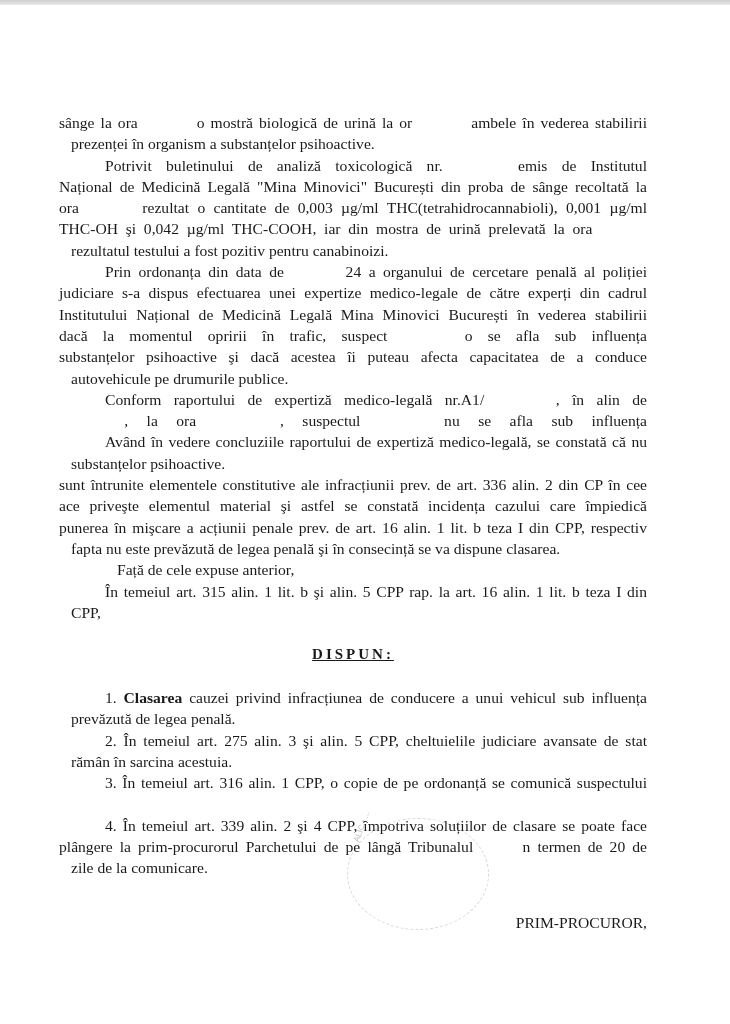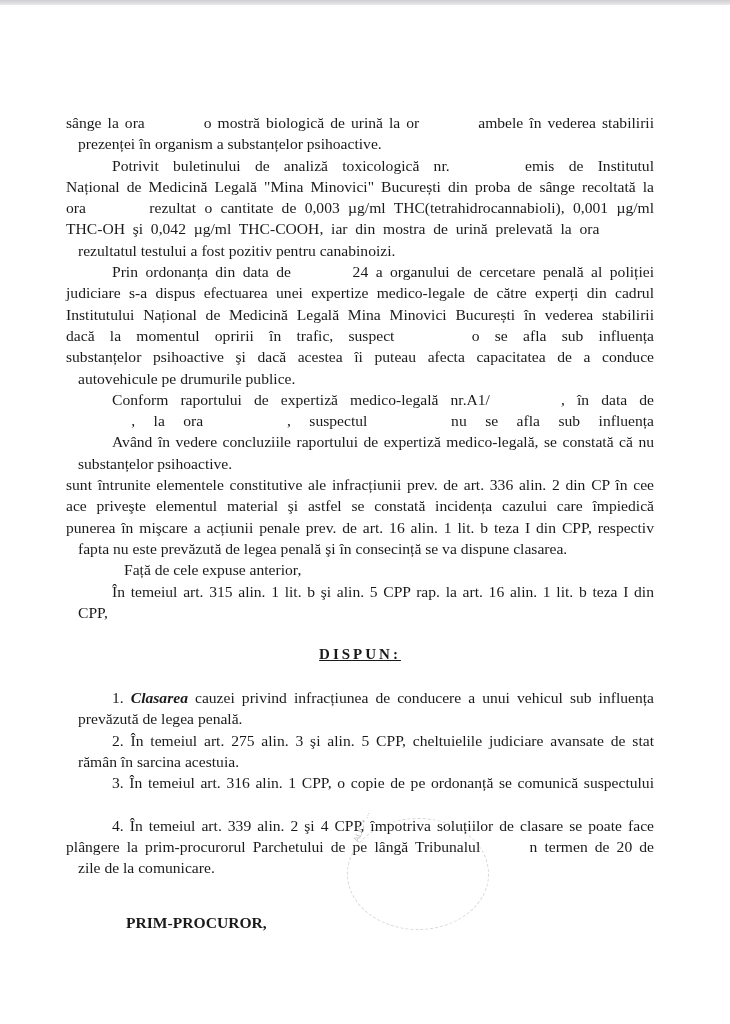--- a/index.html
+++ b/index.html
@@ -8,40 +8,40 @@
     background: #ffffff;
     position: relative;
     font-family: "Liberation Serif", "DejaVu Serif", serif;
     color: #1a1a1a;
   }
   .topbar {
     position: absolute; left: 0; top: 0; width: 730px; height: 5px;
     background: linear-gradient(#cfcfd2, #e9e9ec);
   }
   .page {
-    position: absolute; left: 66px; top: 112px; width: 588px;
+    position: absolute; left: 59px; top: 112px; width: 588px;
     font-size: 15.6px; line-height: 21.3px;
   }
   .line {
     display: block; white-space: nowrap;
     text-align: justify; text-align-last: justify;
     height: 21.3px;
   }
   .line.last { text-align-last: left; margin-left: 12px; }
   .indent { padding-left: 46px; }
   .redact { display: inline-block; color: transparent; }
   .heading {
     text-align: center; font-weight: bold; text-decoration: underline;
     letter-spacing: 3px; font-size: 15px;
   }
   .gap { height: 21.3px; }
   .gap-small { height: 12px; }
-  b { font-weight: bold; font-style: italic; }
+  b { font-weight: bold; }
   .sign {
-    text-align: left; font-weight: bold; font-size: 15.6px;
+    text-align: right; font-weight: normal; font-size: 15.6px;
     margin-left: 60px;
   }
   .stamp {
     position: absolute; left: 347px; top: 818px; width: 140px; height: 110px;
     border-radius: 50%;
     border: 1px dashed rgba(140,140,150,0.35);
     pointer-events: none;
   }
   .stamp-text {
     position: absolute; left: 352px; top: 840px; font-size: 8px; color: rgba(120,120,130,0.5);
@@ -63,21 +63,21 @@
     <span class="line"><span>Național de Medicină Legală "Mina Minovici" București din proba de sânge recoltată la</span></span>
     <span class="line"><span>ora</span> <span class="redact">&nbsp;&nbsp;&nbsp;&nbsp;&nbsp;&nbsp;&nbsp;&nbsp;&nbsp;&nbsp;&nbsp;&nbsp;</span> <span>rezultat o cantitate de 0,003 µg/ml THC(tetrahidrocannabioli), 0,001 µg/ml</span></span>
     <span class="line"><span>THC-OH   şi 0,042 µg/ml THC-COOH, iar din mostra de urină prelevată la ora</span> <span class="redact">&nbsp;&nbsp;&nbsp;&nbsp;&nbsp;&nbsp;&nbsp;&nbsp;&nbsp;&nbsp;&nbsp;&nbsp;</span></span>
     <span class="line last"><span>rezultatul testului a fost pozitiv pentru canabinoizi.</span></span>
     <span class="line indent"><span>Prin ordonanța din data de</span> <span class="redact">&nbsp;&nbsp;&nbsp;&nbsp;&nbsp;&nbsp;&nbsp;&nbsp;&nbsp;&nbsp;&nbsp;&nbsp;</span> <span>24 a organului de cercetare penală al poliției</span></span>
     <span class="line"><span>judiciare s-a dispus efectuarea unei expertize medico-legale de către experți din cadrul</span></span>
     <span class="line"><span>Institutului Național de Medicină Legală Mina Minovici București în vederea stabilirii</span></span>
     <span class="line"><span>dacă la momentul opririi în trafic, suspect</span> <span class="redact">&nbsp;&nbsp;&nbsp;&nbsp;&nbsp;&nbsp;&nbsp;&nbsp;&nbsp;&nbsp;&nbsp;&nbsp;</span> <span>o se afla sub influența</span></span>
     <span class="line"><span>substanțelor psihoactive şi dacă acestea îi puteau afecta capacitatea de a conduce</span></span>
     <span class="line last"><span>autovehicule pe drumurile publice.</span></span>
-    <span class="line indent"><span>Conform raportului de expertiză medico-legală nr.A1/</span> <span class="redact">&nbsp;&nbsp;&nbsp;&nbsp;&nbsp;&nbsp;&nbsp;&nbsp;&nbsp;&nbsp;&nbsp;&nbsp;</span> <span>, în data de</span></span>
+    <span class="line indent"><span>Conform raportului de expertiză medico-legală nr.A1/</span> <span class="redact">&nbsp;&nbsp;&nbsp;&nbsp;&nbsp;&nbsp;&nbsp;&nbsp;&nbsp;&nbsp;&nbsp;&nbsp;</span> <span>, în alin de</span></span>
     <span class="line"><span class="redact">&nbsp;&nbsp;&nbsp;&nbsp;&nbsp;&nbsp;&nbsp;&nbsp;&nbsp;&nbsp;&nbsp;&nbsp;</span> <span>, la ora</span> <span class="redact">&nbsp;&nbsp;&nbsp;&nbsp;&nbsp;&nbsp;&nbsp;&nbsp;&nbsp;&nbsp;&nbsp;&nbsp;</span> <span>, suspectul</span> <span class="redact">&nbsp;&nbsp;&nbsp;&nbsp;&nbsp;&nbsp;&nbsp;&nbsp;&nbsp;&nbsp;&nbsp;&nbsp;</span> <span>nu se afla sub influența</span></span>
     <span class="line indent"><span>Având în vedere concluziile raportului de expertiză medico-legală, se constată că nu</span></span>
     <span class="line last"><span>substanțelor psihoactive.</span></span>
     <span class="line"><span>sunt întrunite elementele constitutive ale infracțiunii prev. de art. 336 alin. 2 din CP în cee</span></span>
     <span class="line"><span>ace priveşte elementul material şi astfel se constată incidența cazului care împiedică</span></span>
     <span class="line"><span>punerea în mişcare a acțiunii penale prev. de art. 16 alin. 1 lit. b teza I din CPP, respectiv</span></span>
     <span class="line last"><span>fapta nu este prevăzută de legea penală şi în consecință se va dispune clasarea.</span></span>
     <span class="line last indent">Față de cele expuse anterior,</span>
     <span class="line indent">În temeiul art. 315 alin. 1 lit. b şi alin. 5 CPP rap. la art. 16 alin. 1 lit. b teza I din</span>
     <span class="line last">CPP,</span>

